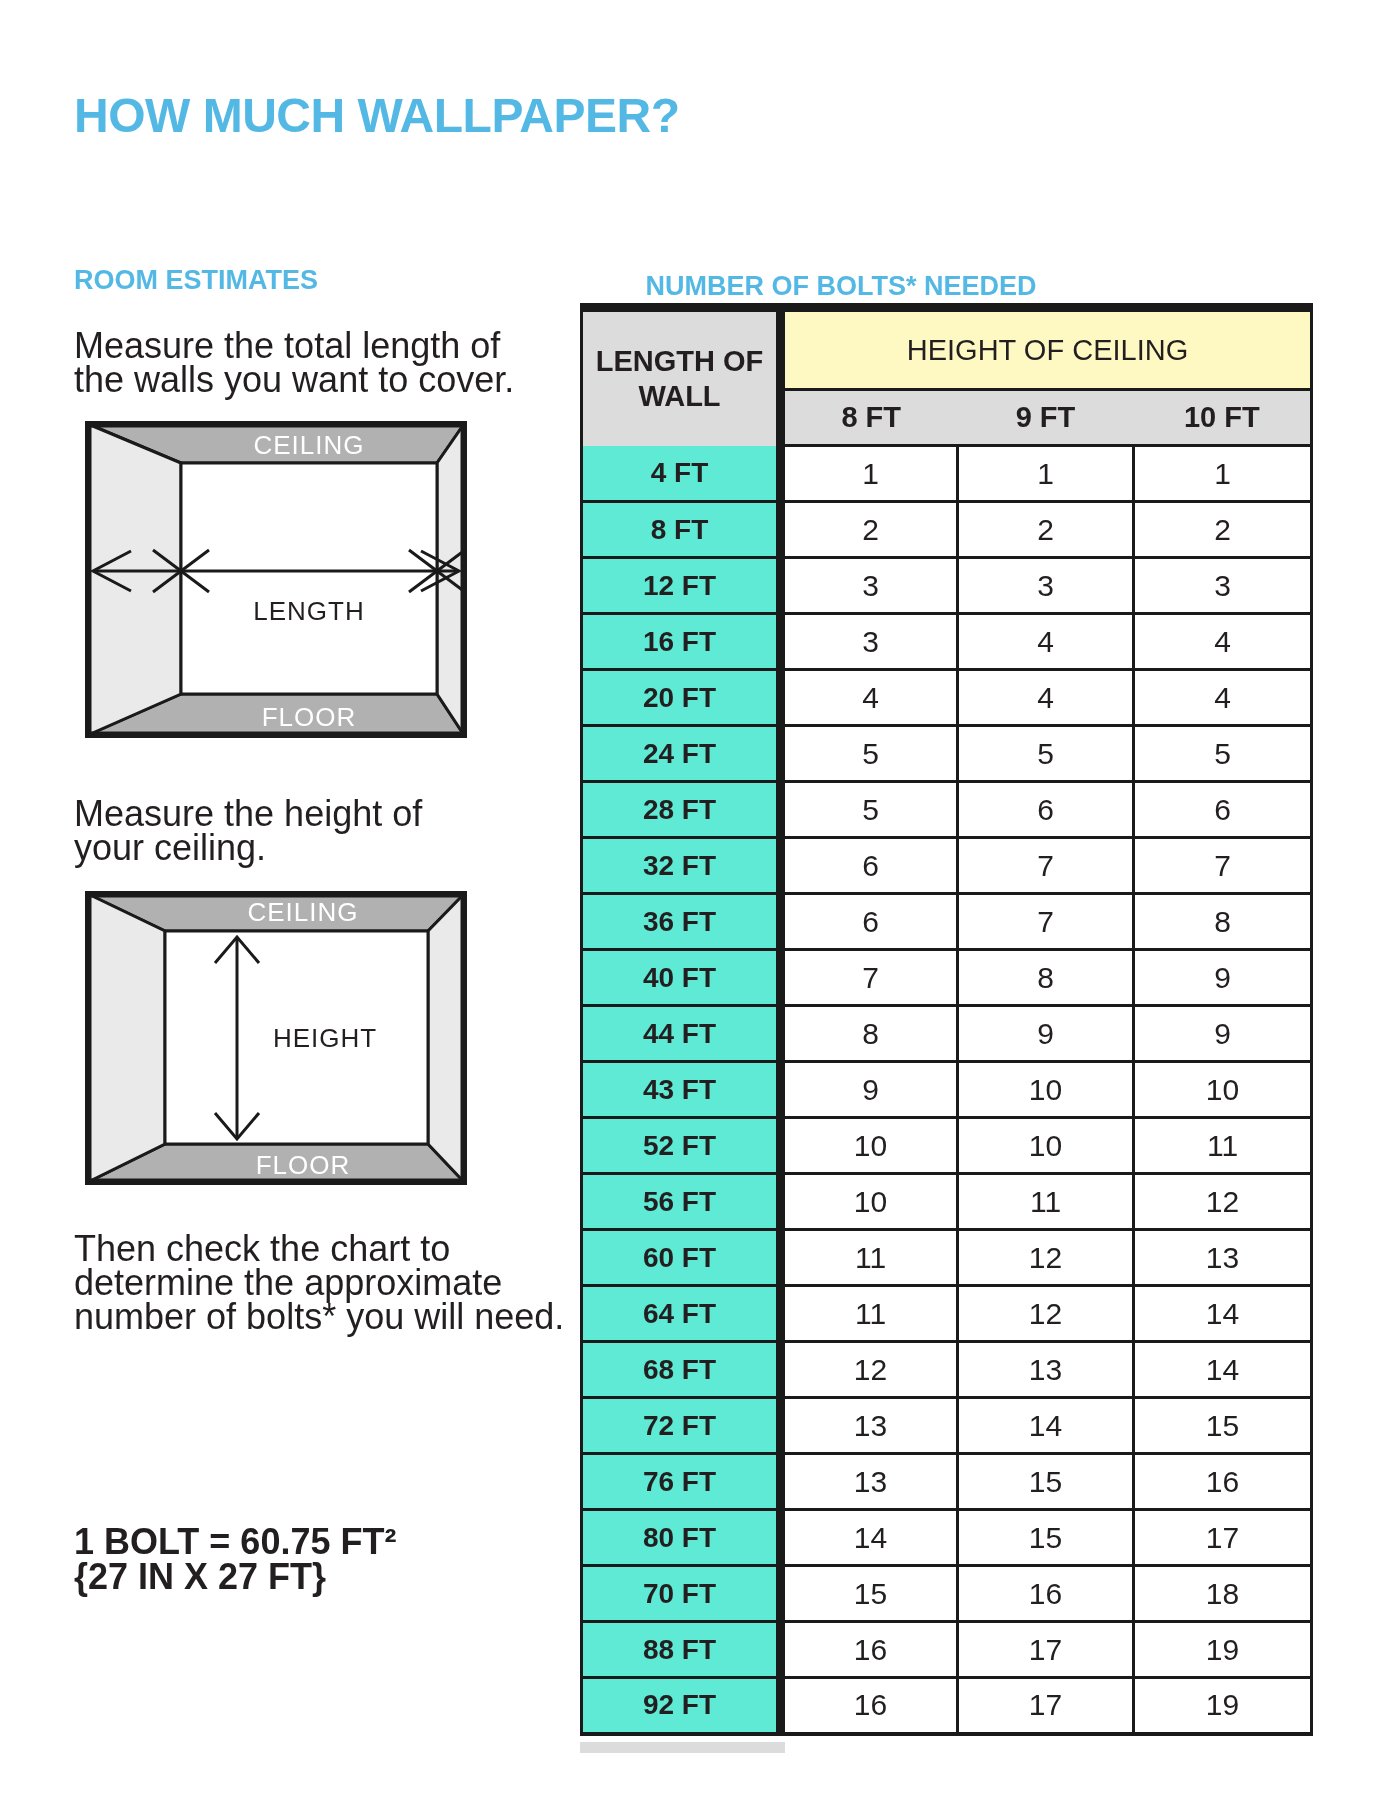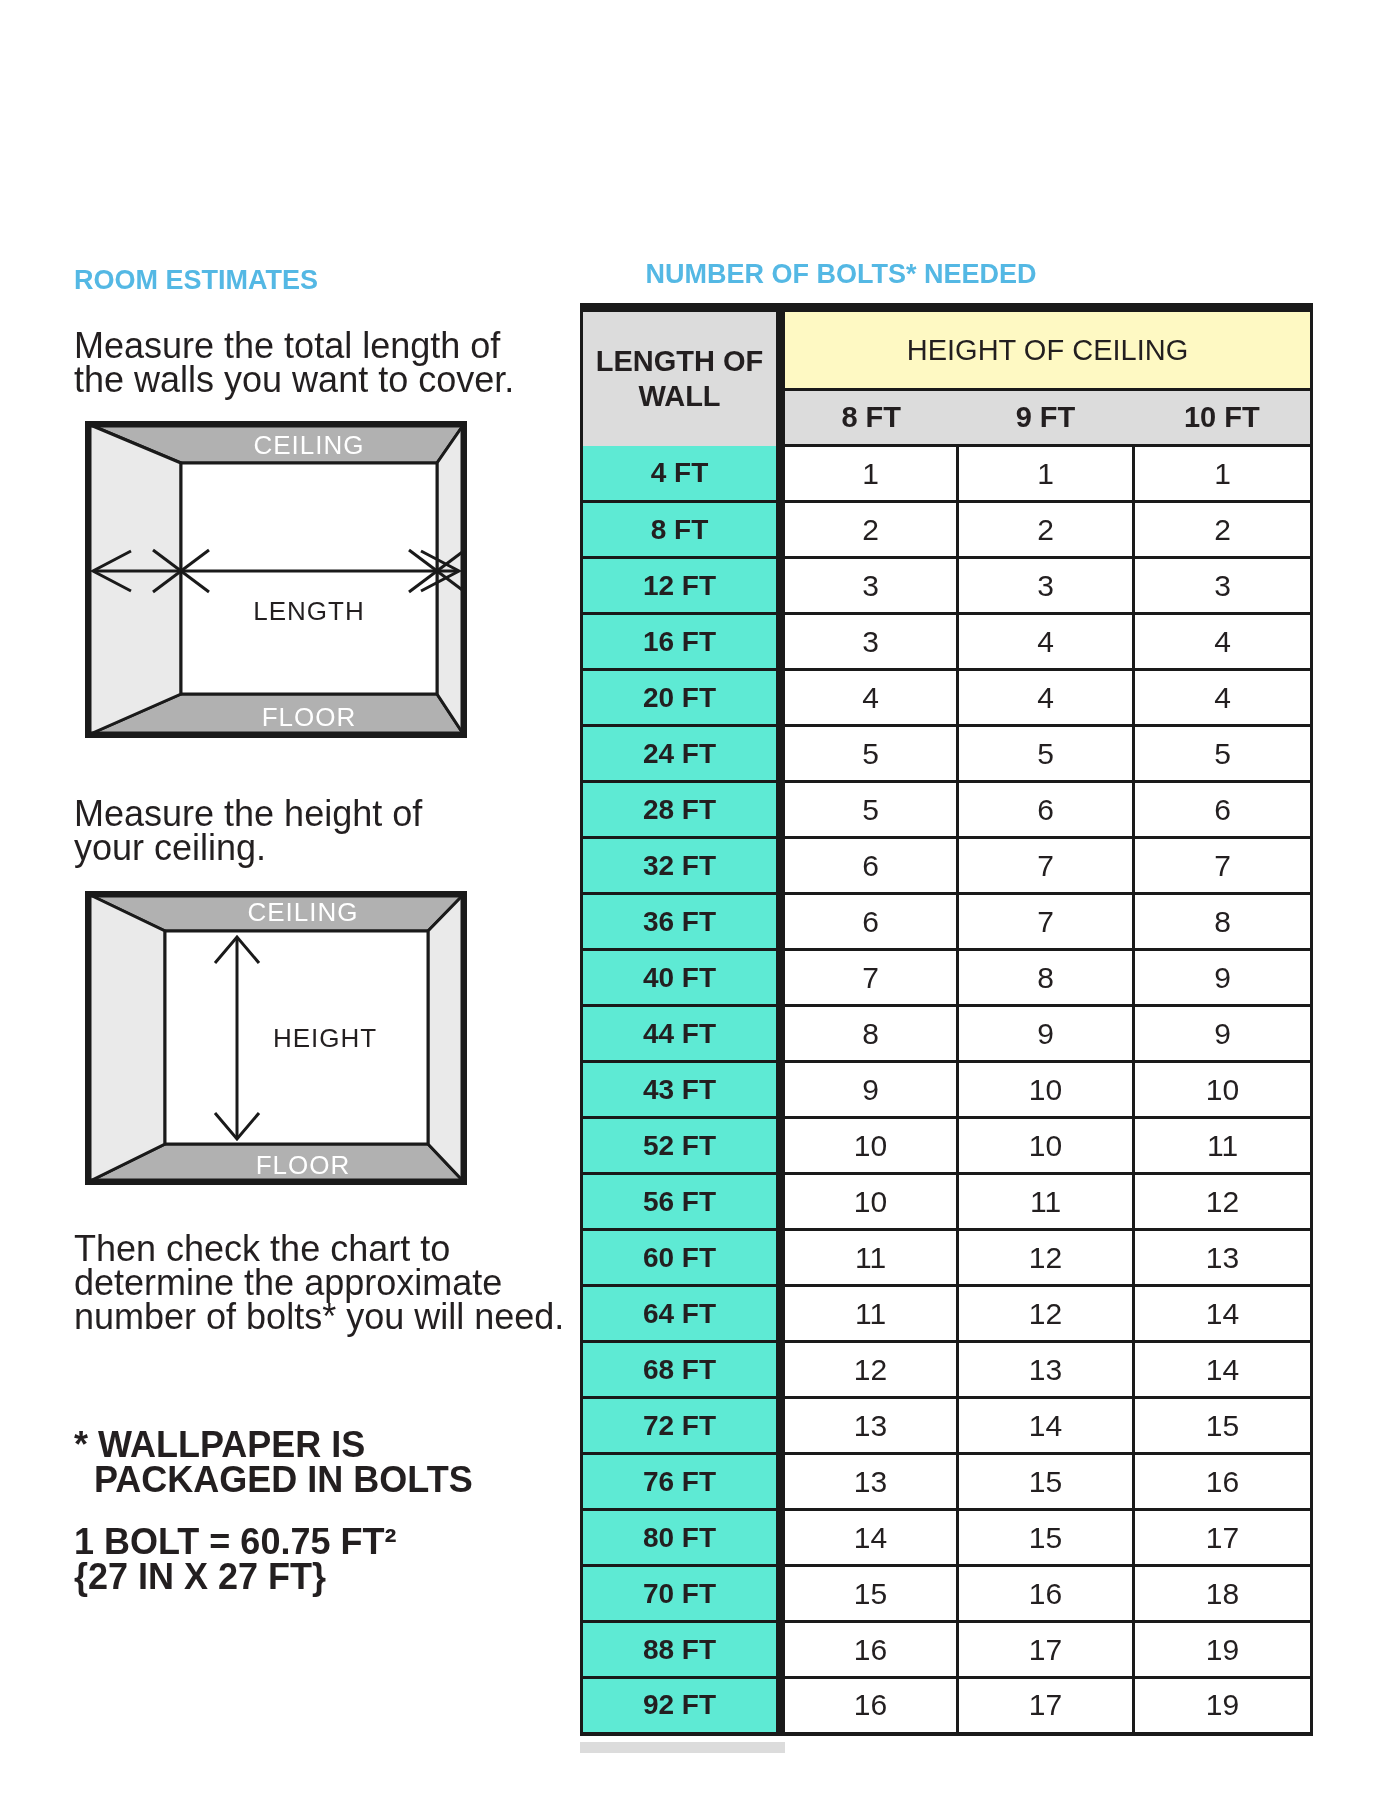--- a/index.html
+++ b/index.html
@@ -9,21 +9,21 @@
   }
   .abs{position:absolute;}
   .page-title{
     left:74px;top:88px;font-size:48px;font-weight:bold;color:var(--accent,#54b8e4);
     letter-spacing:-0.5px;white-space:nowrap;
   }
   .section-heading{
     font-size:27px;font-weight:bold;color:var(--accent,#54b8e4);white-space:nowrap;
   }
   .room-estimates{left:74px;top:265px;}
-  .bolts-heading{left:585px;top:259px;width:512px;text-align:center;}
+  .bolts-heading{left:585px;top:271px;width:512px;text-align:center;}
   .para{font-size:36px;line-height:34px;white-space:pre-wrap;}
   .para-bold{font-weight:bold;line-height:35px;}
   .intro-length{left:74px;top:329px;}
   .intro-height{left:74px;top:797px;}
   .chart-note{left:74px;top:1232px;}
   .footnote{left:74px;top:1427px;}
   .bolt-def{left:74px;top:1524px;}
 
   svg text{font-family:"Liberation Sans","DejaVu Sans",sans-serif;}
   .diagram1{left:85px;top:421px;}
@@ -60,20 +60,21 @@
     background:#ffffff;font-weight:normal;font-size:30px;
     border:3px solid #1a1a1a;
   }
   .table-stub{left:580px;top:1742px;width:205px;height:11px;background:#dcdcdc;}
 </style>
 </head>
 <body>
 
 <div class="page">
 
+  <div class="abs page-title">HOW MUCH WALLPAPER?</div>
 
   <div class="abs section-heading room-estimates">ROOM ESTIMATES</div>
 
   <div class="abs para intro-length">Measure the total length of
 the walls you want to cover.</div>
 
   <svg class="abs diagram1" width="382" height="317" viewBox="0 0 382 317">
     <polygon points="3,3 379,3 352,42 96,42" fill="#b1b1b1" stroke="#1a1a1a" stroke-width="3"></polygon>
     <polygon points="3,314 96,273 352,273 379,314" fill="#b1b1b1" stroke="#1a1a1a" stroke-width="3"></polygon>
     <polygon points="3,3 96,42 96,273 3,314" fill="#eaeaea" stroke="#1a1a1a" stroke-width="3"></polygon>
@@ -111,22 +112,20 @@
     </g>
     <text x="218" y="30" text-anchor="middle" font-size="26" letter-spacing="1" fill="#ffffff">CEILING</text>
     <text x="218" y="283" text-anchor="middle" font-size="26" letter-spacing="1" fill="#ffffff">FLOOR</text>
     <text x="240" y="156" text-anchor="middle" font-size="26" letter-spacing="1" fill="#231f20">HEIGHT</text>
   </svg>
 
   <div class="abs para chart-note">Then check the chart to
 determine the approximate
 number of bolts* you will need.</div>
 
-  <div class="abs para para-bold footnote">* WALLPAPER IS
-  PACKAGED IN BOLTS</div>
 
   <div class="abs para para-bold bolt-def">1 BOLT = 60.75 FT²
 {27 IN X 27 FT}</div>
 
   <div class="abs section-heading bolts-heading">NUMBER OF BOLTS* NEEDED</div>
 
   <div class="abs bolt-table-wrap">
     <table class="bolt">
       <colgroup>
           <col style="width:199px">

